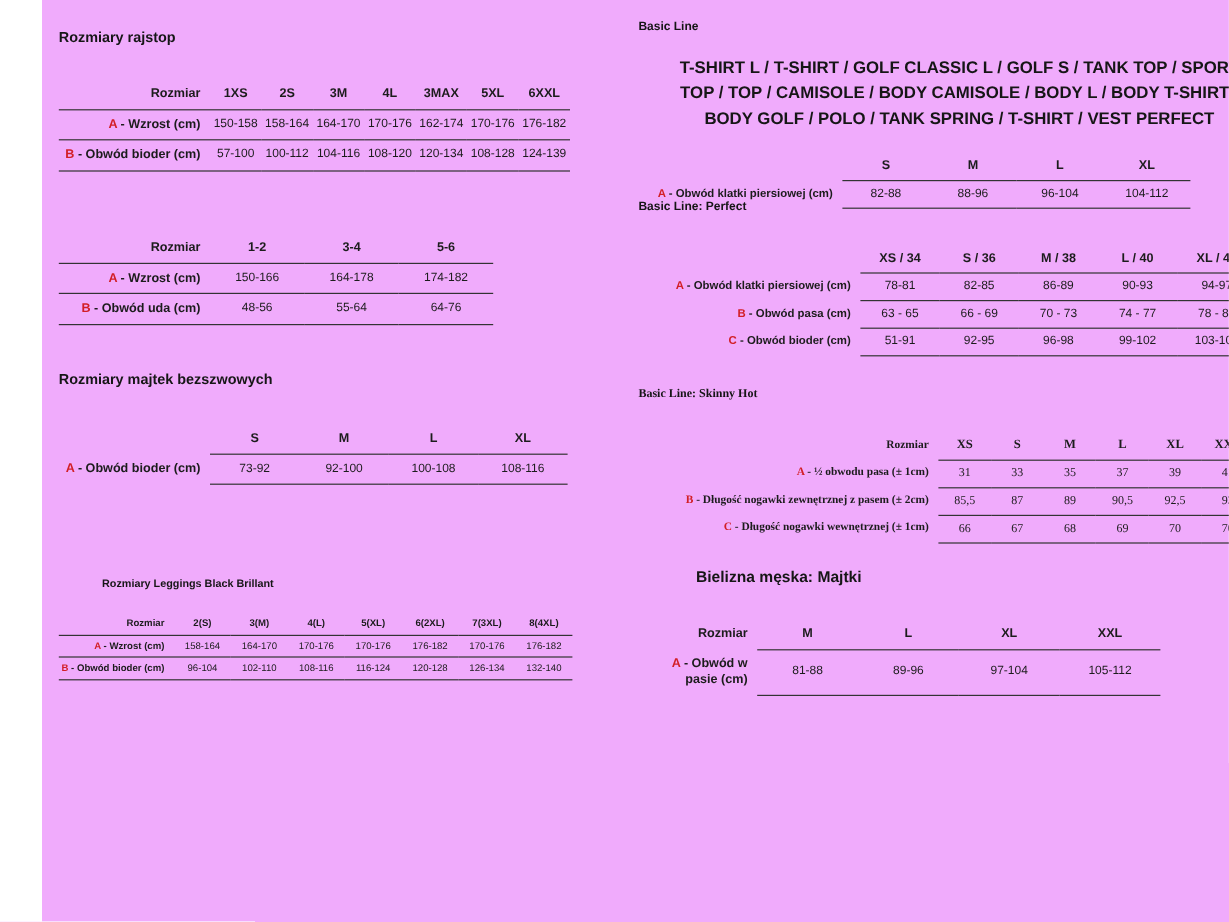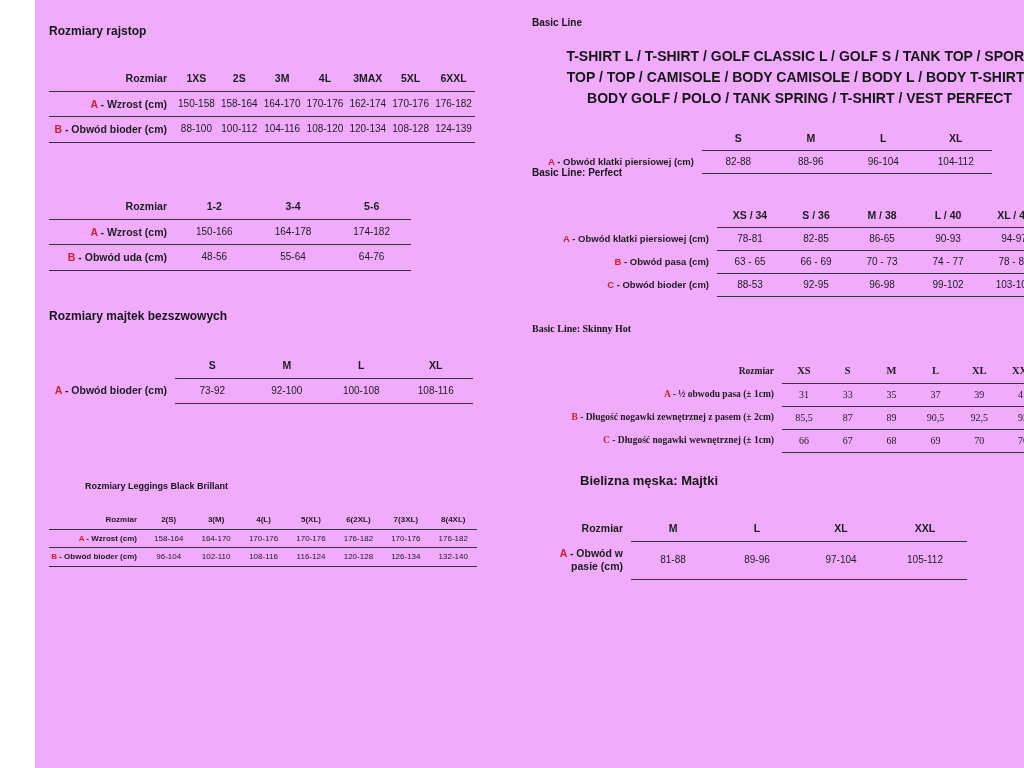--- a/index.html
+++ b/index.html
@@ -131,21 +131,21 @@
               <td>150-158</td>
               <td>158-164</td>
               <td>164-170</td>
               <td>170-176</td>
               <td>162-174</td>
               <td>170-176</td>
               <td>176-182</td>
             </tr>
             <tr>
               <td class="lbl"><span class="letter">B</span> - Obwód bioder (cm)</td>
-              <td>88-100</td>
+              <td>57-100</td>
               <td>100-112</td>
               <td>104-116</td>
               <td>108-120</td>
               <td>120-134</td>
               <td>108-128</td>
               <td>124-139</td>
             </tr>
           </tbody>
         </table>
       </div>
@@ -287,35 +287,35 @@
               <th>M / 38</th>
               <th>L / 40</th>
               <th>XL / 42</th>
             </tr>
           </thead>
           <tbody>
             <tr>
               <td class="lbl noline"><span class="letter">A</span> - Obwód klatki piersiowej (cm)</td>
               <td>78-81</td>
               <td>82-85</td>
-              <td>86-65</td>
+              <td>86-89</td>
               <td>90-93</td>
               <td>94-97</td>
             </tr>
             <tr>
               <td class="lbl noline"><span class="letter">B</span> - Obwód pasa (cm)</td>
               <td>63 - 65</td>
               <td>66 - 69</td>
               <td>70 - 73</td>
               <td>74 - 77</td>
               <td>78 - 81</td>
             </tr>
             <tr>
               <td class="lbl noline"><span class="letter">C</span> - Obwód bioder (cm)</td>
-              <td>88-53</td>
+              <td>51-91</td>
               <td>92-95</td>
               <td>96-98</td>
               <td>99-102</td>
               <td>103-106</td>
             </tr>
           </tbody>
         </table>
       </div>
   </section>
 

